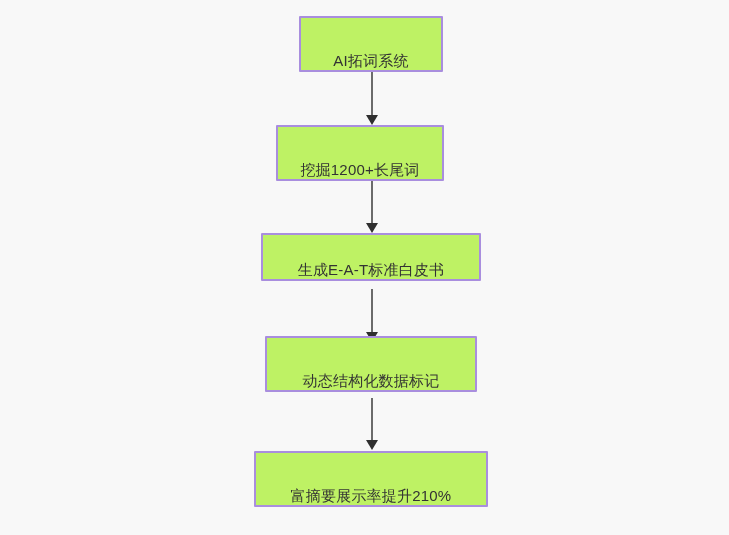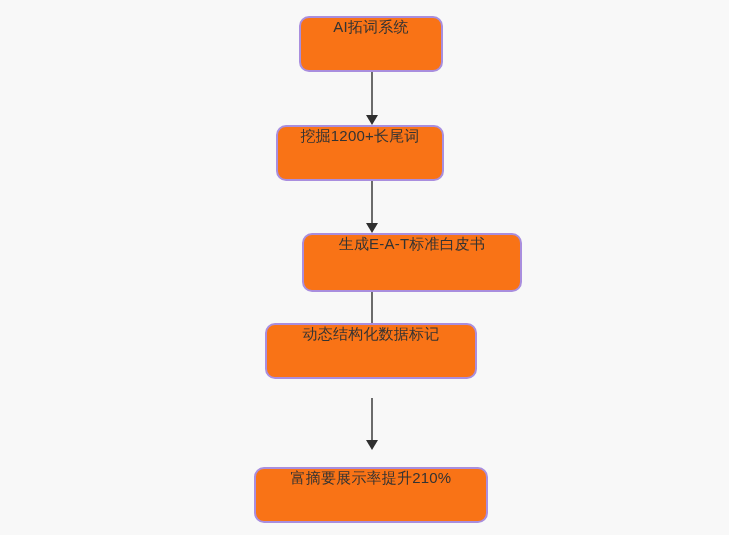--- a/index.html
+++ b/index.html
@@ -15,25 +15,25 @@
   }
   #flow-canvas {
     position: relative;
     width: 729px;
     height: 535px;
     background: #f8f8f8;
   }
   .node {
     position: absolute;
     box-sizing: border-box;
-    background: #f97316;
+    background: #bef264;
     border: 2px solid #a98ede;
-    border-radius: 10px;
+    border-radius: 1px;
     display: flex;
-    align-items: flex-start;
+    align-items: flex-end;
     justify-content: center;
     color: #333333;
     font-size: 15px;
     line-height: 1.2;
     letter-spacing: 0.2px;
     white-space: nowrap;
     z-index: 2;
   }
   .node-label {
     display: block;
@@ -77,25 +77,25 @@
   </svg>
 
   <div class="node" style="left:299px; top:16px; width:144px; height:56px;">
     <span class="node-label">AI拓词系统</span>
   </div>
 
   <div class="node" style="left:276px; top:125px; width:168px; height:56px;">
     <span class="node-label">挖掘1200+长尾词</span>
   </div>
 
-  <div class="node" style="left:261px; top:233px; width:220px; height:59px;margin-left:41px;">
+  <div class="node" style="left:261px; top:233px; width:220px; height:48px;">
     <span class="node-label">生成E-A-T标准白皮书</span>
   </div>
 
-  <div class="node" style="left:265px; top:323px; width:212px; height:56px;">
+  <div class="node" style="left:265px; top:336px; width:212px; height:56px;">
     <span class="node-label">动态结构化数据标记</span>
   </div>
 
-  <div class="node" style="left:254px; top:451px; width:234px; height:56px;margin-top:16px;">
+  <div class="node" style="left:254px; top:451px; width:234px; height:56px;">
     <span class="node-label">富摘要展示率提升210%</span>
   </div>
 
 </div>
 
 </body></html>

